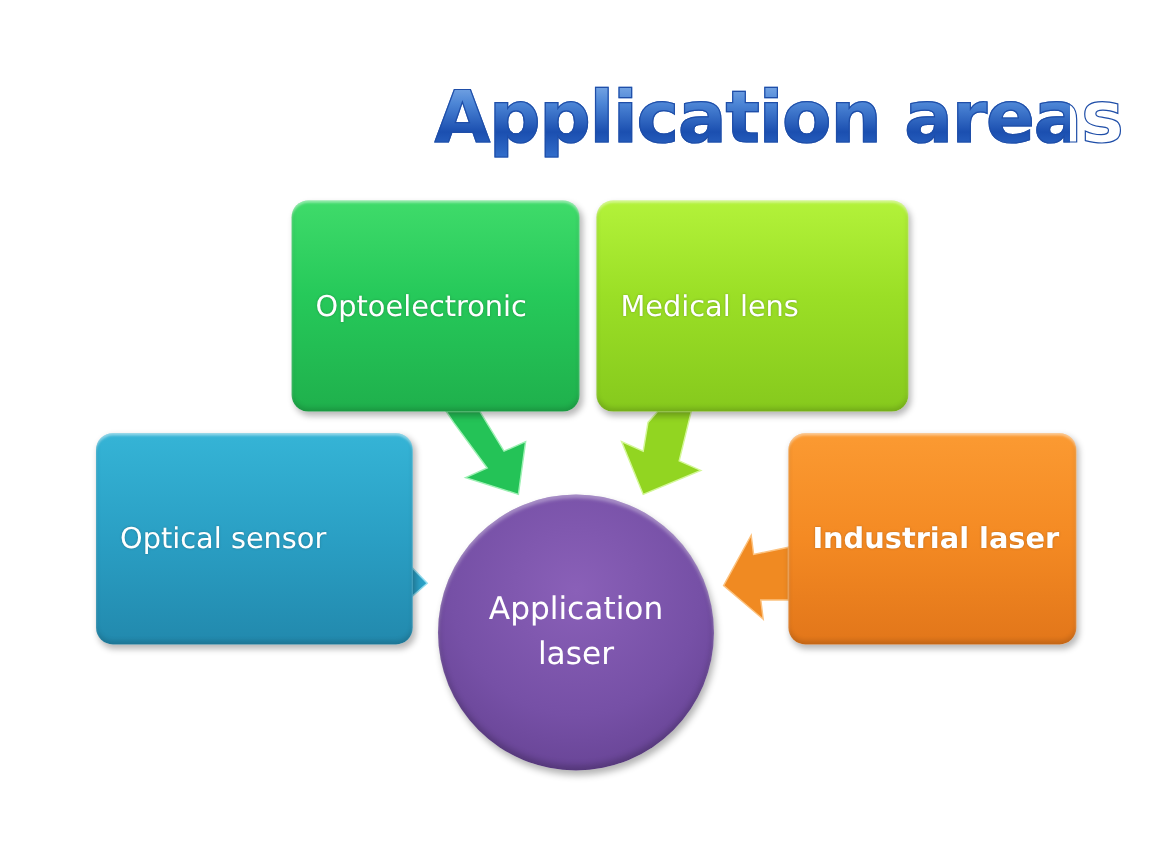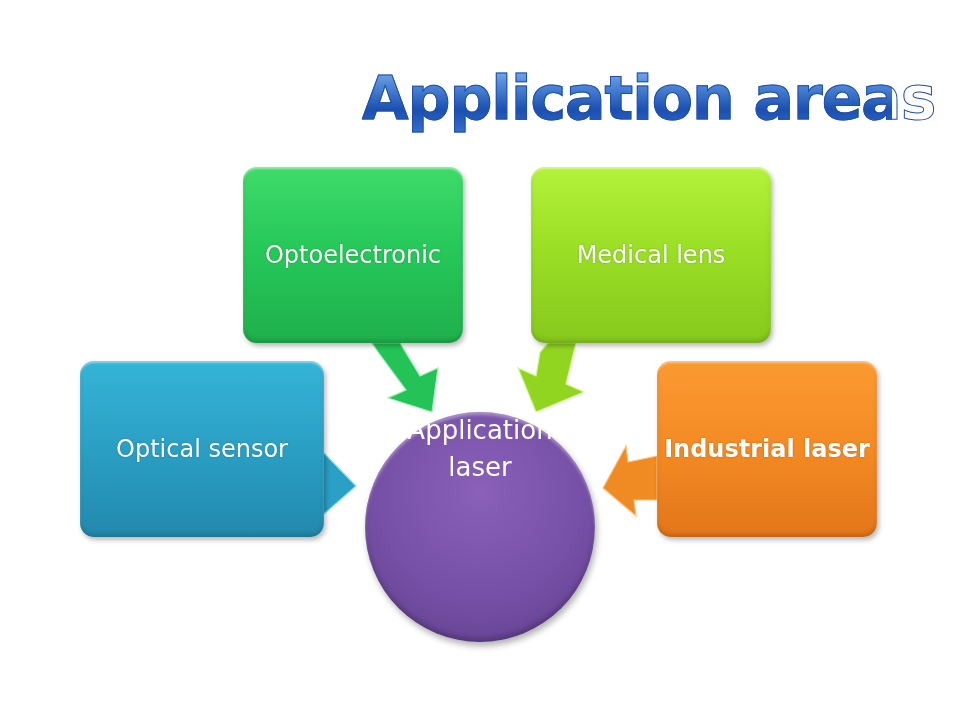--- a/index.html
+++ b/index.html
@@ -4,37 +4,37 @@
 <style>
   html, body { margin:0; padding:0; }
   body { width:960px; height:720px; background:#ffffff; position:relative; overflow:hidden;
          font-family:"DejaVu Sans", "Liberation Sans", sans-serif; }
   .title { position:absolute; left:362px; top:58px; width:530px; height:80px;
            font-family:"DejaVu Sans", sans-serif; font-weight:bold; font-size:60px; line-height:80px;
            letter-spacing:-1px; white-space:nowrap;
            background:linear-gradient(180deg,#9cc2f0 0%,#4d86d6 35%,#1b4fb0 65%,#3a78d4 100%);
            -webkit-background-clip:text; background-clip:text; color:transparent;
            -webkit-text-stroke:1px #1f4ea8; }
-  .box { position:absolute; border-radius:14px; display:flex; align-items:center; justify-content:center;
+  .box { position:absolute; border-radius:14px; display:flex; align-items:center; justify-content:flex-start;
          text-align:center; color:#ffffff; font-size:24px; line-height:35px;
          box-shadow:2px 3px 5px rgba(0,0,0,0.28), inset 0 2px 2px rgba(255,255,255,0.45), inset 0 -3px 4px rgba(0,0,0,0.15);
-         text-shadow:0 0 2px rgba(0,0,0,0.25); }
+         text-shadow:0 0 2px rgba(0,0,0,0.25);padding-left:20px; }
   .box span { display:block; }
   .green { left:243px; top:167px; width:220px; height:176px;
            background:linear-gradient(180deg,#3fdb6a 0%,#26c95a 45%,#1fb04c 100%); }
   .lime  { left:497px; top:167px; width:240px; height:176px;
-           background:linear-gradient(180deg,#b3f23a 0%,#9bdf26 45%,#86c91d 100%);margin-left:34px; }
+           background:linear-gradient(180deg,#b3f23a 0%,#9bdf26 45%,#86c91d 100%); }
   .blue  { left:80px; top:361px; width:244px; height:176px;
            background:linear-gradient(180deg,#35b4d6 0%,#2a9fc4 50%,#2289ad 100%); }
   .orange{ left:657px; top:361px; width:220px; height:176px;
            background:linear-gradient(180deg,#fb9a32 0%,#f48a23 50%,#e2761a 100%);font-weight:bold; }
   .circle { position:absolute; left:365px; top:412px; width:230px; height:230px; border-radius:50%;
             background:radial-gradient(circle at 50% 35%,#8a60b8 0%,#7650a6 55%,#5e3c8a 100%);
             box-shadow:2px 4px 6px rgba(0,0,0,0.3), inset 0 3px 3px rgba(255,255,255,0.35), inset 0 -4px 5px rgba(0,0,0,0.2);
-            display:flex; align-items:center; justify-content:flex-start; flex-direction:column;
+            display:flex; align-items:center; justify-content:center; flex-direction:column;
             color:#fff; font-size:26px; line-height:37px; text-align:center; }
   svg.arrows { position:absolute; left:0; top:0; width:960px; height:720px; pointer-events:none; }
 </style>
 </head>
 <body>
 
 <div class="title">Application areas</div>
 
 <svg class="arrows" viewBox="0 0 960 720">
 

